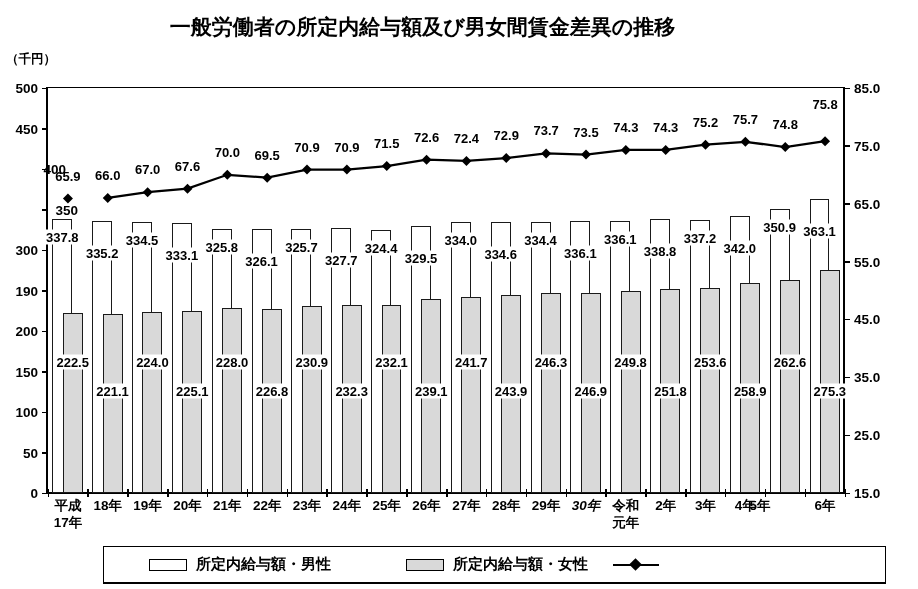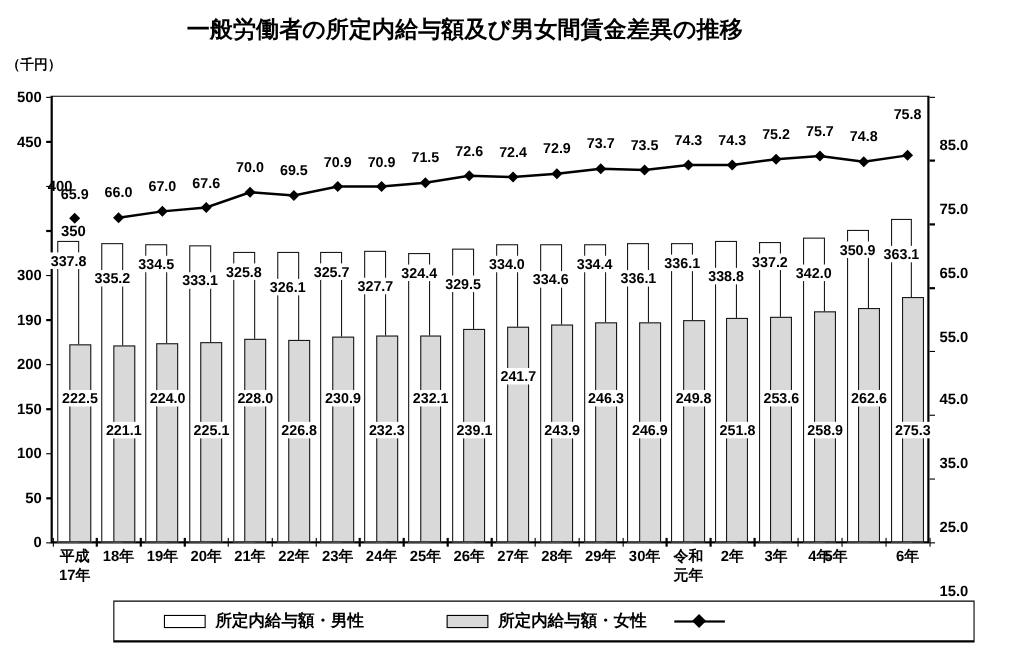--- a/index.html
+++ b/index.html
@@ -15,21 +15,21 @@
   .bar-male{background:#ffffff;}
   .bar-female{background:#d9d9d9;}
   .dlabel{position:absolute;transform:translate(-50%,-50%);background:#fff;
           font-size:13px;font-weight:600;line-height:15px;padding:0 1px;white-space:nowrap;}
   .llabel{position:absolute;transform:translate(-50%,-50%);
           font-size:13px;font-weight:600;line-height:15px;white-space:nowrap;}
   .tick{position:absolute;background:#000;}
   .yl{position:absolute;left:0;width:38px;text-align:right;transform:translateY(-50%);
       font-size:13.5px;font-weight:600;}
   .yr{position:absolute;left:854px;transform:translateY(-50%);
-      font-size:13.5px;font-weight:600;margin-top:44px;}
+      font-size:13.5px;font-weight:600;}
   .xlabel{position:absolute;top:497px;transform:translateX(-50%);text-align:center;
           font-size:13.5px;font-weight:600;line-height:17px;white-space:pre-line;}
   .linesvg{position:absolute;left:0;top:0;}
   .legend{position:absolute;left:103px;top:546px;width:783px;height:38px;
           border:1px solid #000;border-bottom-width:2px;box-sizing:border-box;}
   .lg-item{position:absolute;top:0;height:100%;display:flex;align-items:center;gap:9px;}
   .sw{width:38px;height:12px;border:1px solid #000;box-sizing:border-box;flex:0 0 auto;}
   .sw-male{background:#ffffff;}
   .sw-female{background:#d9d9d9;}
   .lg-line{position:relative;width:46px;height:2px;background:#000;flex:0 0 auto;}
@@ -108,21 +108,21 @@
       <div class="dlabel" style="left: 72.707px; top: 362px; z-index: 3;">222.5</div>
       <div class="dlabel" style="left: 112.557px; top: 391px; z-index: 3;">221.1</div>
       <div class="dlabel" style="left: 152.407px; top: 362px; z-index: 3;">224.0</div>
       <div class="dlabel" style="left: 192.257px; top: 391px; z-index: 3;">225.1</div>
       <div class="dlabel" style="left: 232.107px; top: 362px; z-index: 3;">228.0</div>
       <div class="dlabel" style="left: 271.957px; top: 391px; z-index: 3;">226.8</div>
       <div class="dlabel" style="left: 311.807px; top: 362px; z-index: 3;">230.9</div>
       <div class="dlabel" style="left: 351.657px; top: 391px; z-index: 3;">232.3</div>
       <div class="dlabel" style="left: 391.507px; top: 362px; z-index: 3;">232.1</div>
       <div class="dlabel" style="left: 431.357px; top: 391px; z-index: 3;">239.1</div>
-      <div class="dlabel" style="left: 471.207px; top: 342px; z-index: 3;">241.7</div>
+      <div class="dlabel" style="left: 471.207px; top: 362px; z-index: 3;">241.7</div>
       <div class="dlabel" style="left: 511.057px; top: 391px; z-index: 3;">243.9</div>
       <div class="dlabel" style="left: 550.907px; top: 362px; z-index: 3;">246.3</div>
       <div class="dlabel" style="left: 590.757px; top: 391px; z-index: 3;">246.9</div>
       <div class="dlabel" style="left: 630.607px; top: 362px; z-index: 3;">249.8</div>
       <div class="dlabel" style="left: 670.457px; top: 391px; z-index: 3;">251.8</div>
       <div class="dlabel" style="left: 710.307px; top: 362px; z-index: 3;">253.6</div>
       <div class="dlabel" style="left: 750.157px; top: 391px; z-index: 3;">258.9</div>
       <div class="dlabel" style="left: 790.007px; top: 362px; z-index: 3;">262.6</div>
       <div class="dlabel" style="left: 829.857px; top: 391px; z-index: 3;">275.3</div>
       <div class="tick" style="left: 42px; top: 87.5px; width: 5px; height: 1.5px;"></div>
@@ -191,21 +191,21 @@
       <div class="xlabel" style="left: 187.475px;">20年</div>
       <div class="xlabel" style="left: 227.325px;">21年</div>
       <div class="xlabel" style="left: 267.175px;">22年</div>
       <div class="xlabel" style="left: 307.025px;">23年</div>
       <div class="xlabel" style="left: 346.875px;">24年</div>
       <div class="xlabel" style="left: 386.725px;">25年</div>
       <div class="xlabel" style="left: 426.575px;">26年</div>
       <div class="xlabel" style="left: 466.425px;">27年</div>
       <div class="xlabel" style="left: 506.275px;">28年</div>
       <div class="xlabel" style="left: 546.125px;">29年</div>
-      <div class="xlabel" style="left: 585.975px;">30年</div>
+      <div class="xlabel" style="left: 585.975px; font-style: italic;">30年</div>
       <div class="xlabel" style="left: 625.825px;">令和
 元年</div>
       <div class="xlabel" style="left: 665.675px;">2年</div>
       <div class="xlabel" style="left: 705.525px;">3年</div>
       <div class="xlabel" style="left: 745.375px;">4年</div>
       <div class="xlabel" style="left: 760px;">5年</div>
       <div class="xlabel" style="left: 825.075px;">6年</div>
       <svg width="918" height="589" class="linesvg" style="z-index: 4;">
         <polyline points="107.77499999999999,197.92857142857144 147.625,192.14285714285717 187.47500000000002,188.67142857142863 227.32500000000002,174.78571428571428 267.175,177.67857142857144 307.02500000000003,169.57857142857142 346.875,169.57857142857142 386.725,166.1071428571429 426.57500000000005,159.7428571428572 466.425,160.89999999999998 506.27500000000003,158.0071428571428 546.125,153.37857142857143 585.975,154.53571428571428 625.8249999999999,149.9071428571429 665.675,149.9071428571429 705.525,144.7 745.375,141.80714285714282 785.225,147.01428571428573 825.0749999999999,141.22857142857146" fill="none" stroke="#000000" stroke-width="2.25"></polyline>
         <path d="M 67.925 193.5071428571428 L 72.925 198.5071428571428 L 67.925 203.5071428571428 L 62.925 198.5071428571428 Z" fill="#000"></path>

